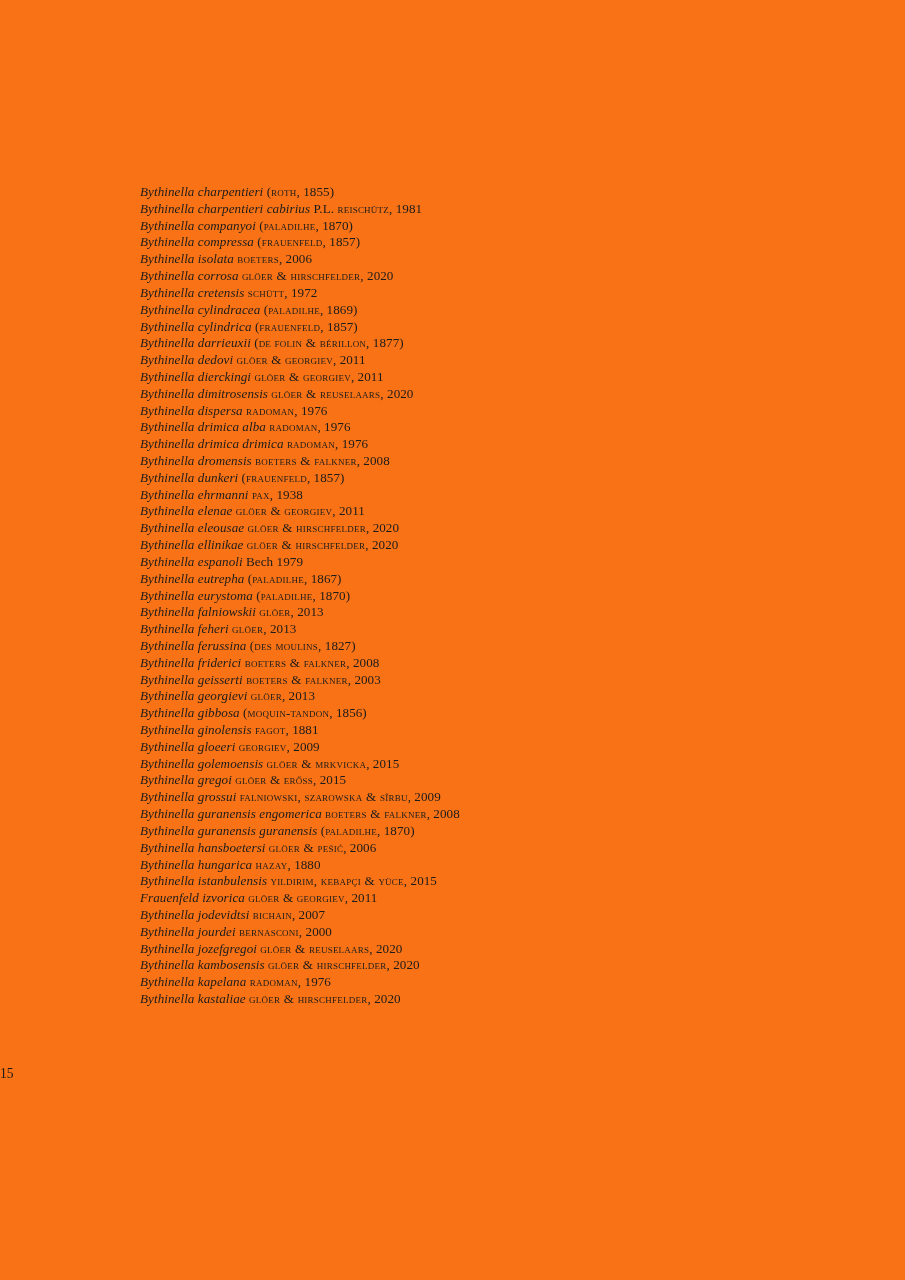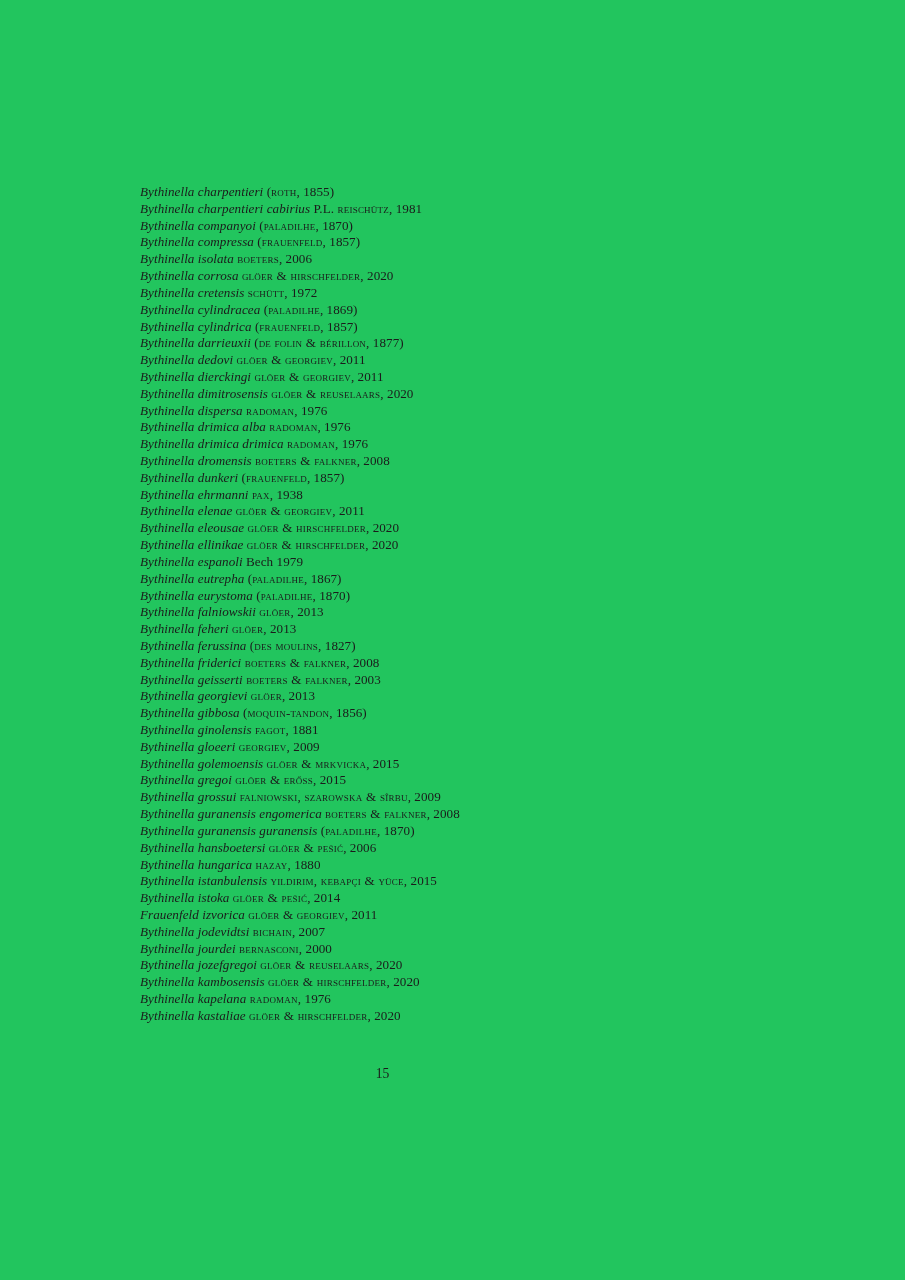--- a/index.html
+++ b/index.html
@@ -4,21 +4,21 @@
 <style>
   html, body {
     margin: 0;
     padding: 0;
     background: #ffffff;
   }
   .page {
     position: relative;
     width: 905px;
     height: 1280px;
-    background: #22c55e;
+    background: #f97316;
     overflow: hidden;
     font-family: "Liberation Serif", "DejaVu Serif", serif;
     color: #1b1b1b;
     -webkit-font-smoothing: antialiased;
   }
   .text-block {
     position: absolute;
     left: 140px;
     top: 184px;
     width: 660px;
@@ -53,21 +53,21 @@
     font-style: normal;
   }
   .year {
     font-style: normal;
   }
   .folio {
     position: absolute;
     left: 0;
     top: 1066px;
     width: 765px;
-    text-align: center;
+    text-align: left;
     font-size: 13.6px;
     font-style: normal;
     color: #1b1b1b;
   }
 </style>
 </head>
 <body>
 
 <div class="page">
 
@@ -107,21 +107,20 @@
       <div class="entry"><span class="sp">Bythinella ginolensis</span> <span class="auth">Fagot</span>, <span class="year">1881</span></div>
       <div class="entry"><span class="sp">Bythinella gloeeri</span> <span class="auth">Georgiev</span>, <span class="year">2009</span></div>
       <div class="entry"><span class="sp">Bythinella golemoensis</span> <span class="auth">Glöer &amp; Mrkvicka</span>, <span class="year">2015</span></div>
       <div class="entry"><span class="sp">Bythinella gregoi</span> <span class="auth">Glöer &amp; Erőss</span>, <span class="year">2015</span></div>
       <div class="entry"><span class="sp">Bythinella grossui</span> <span class="auth">Falniowski, Szarowska &amp; Sîrbu</span>, <span class="year">2009</span></div>
       <div class="entry"><span class="sp">Bythinella guranensis engomerica</span> <span class="auth">Boeters &amp; Falkner</span>, <span class="year">2008</span></div>
       <div class="entry"><span class="sp">Bythinella guranensis guranensis</span> <span class="paren">(</span><span class="auth">Paladilhe</span><span class="paren">,</span> <span class="year">1870</span><span class="paren">)</span></div>
       <div class="entry"><span class="sp">Bythinella hansboetersi</span> <span class="auth">Glöer &amp; Pešić</span>, <span class="year">2006</span></div>
       <div class="entry"><span class="sp">Bythinella hungarica</span> <span class="auth">Hazay</span>, <span class="year">1880</span></div>
       <div class="entry"><span class="sp">Bythinella istanbulensis</span> <span class="auth">Yildirim, Kebapçi &amp; Yüce</span>, <span class="year">2015</span></div>
-      <div class="entry"><span class="sp">Bythinella istoka</span> <span class="auth">Glöer &amp; Pešić</span>, <span class="year">2014</span></div>
       <div class="entry"><span class="sp">Frauenfeld izvorica</span> <span class="auth">Glöer &amp; Georgiev</span>, <span class="year">2011</span></div>
       <div class="entry"><span class="sp">Bythinella jodevidtsi</span> <span class="auth">Bichain</span>, <span class="year">2007</span></div>
       <div class="entry"><span class="sp">Bythinella jourdei</span> <span class="auth">Bernasconi</span>, <span class="year">2000</span></div>
       <div class="entry"><span class="sp">Bythinella jozefgregoi</span> <span class="auth">Glöer &amp; Reuselaars</span>, <span class="year">2020</span></div>
       <div class="entry"><span class="sp">Bythinella kambosensis</span> <span class="auth">Glöer &amp; Hirschfelder</span>, <span class="year">2020</span></div>
       <div class="entry"><span class="sp">Bythinella kapelana</span> <span class="auth">Radoman</span>, <span class="year">1976</span></div>
       <div class="entry"><span class="sp">Bythinella kastaliae</span> <span class="auth">Glöer &amp; Hirschfelder</span>, <span class="year">2020</span></div>
     </div>
 
   <div class="folio">15</div>

